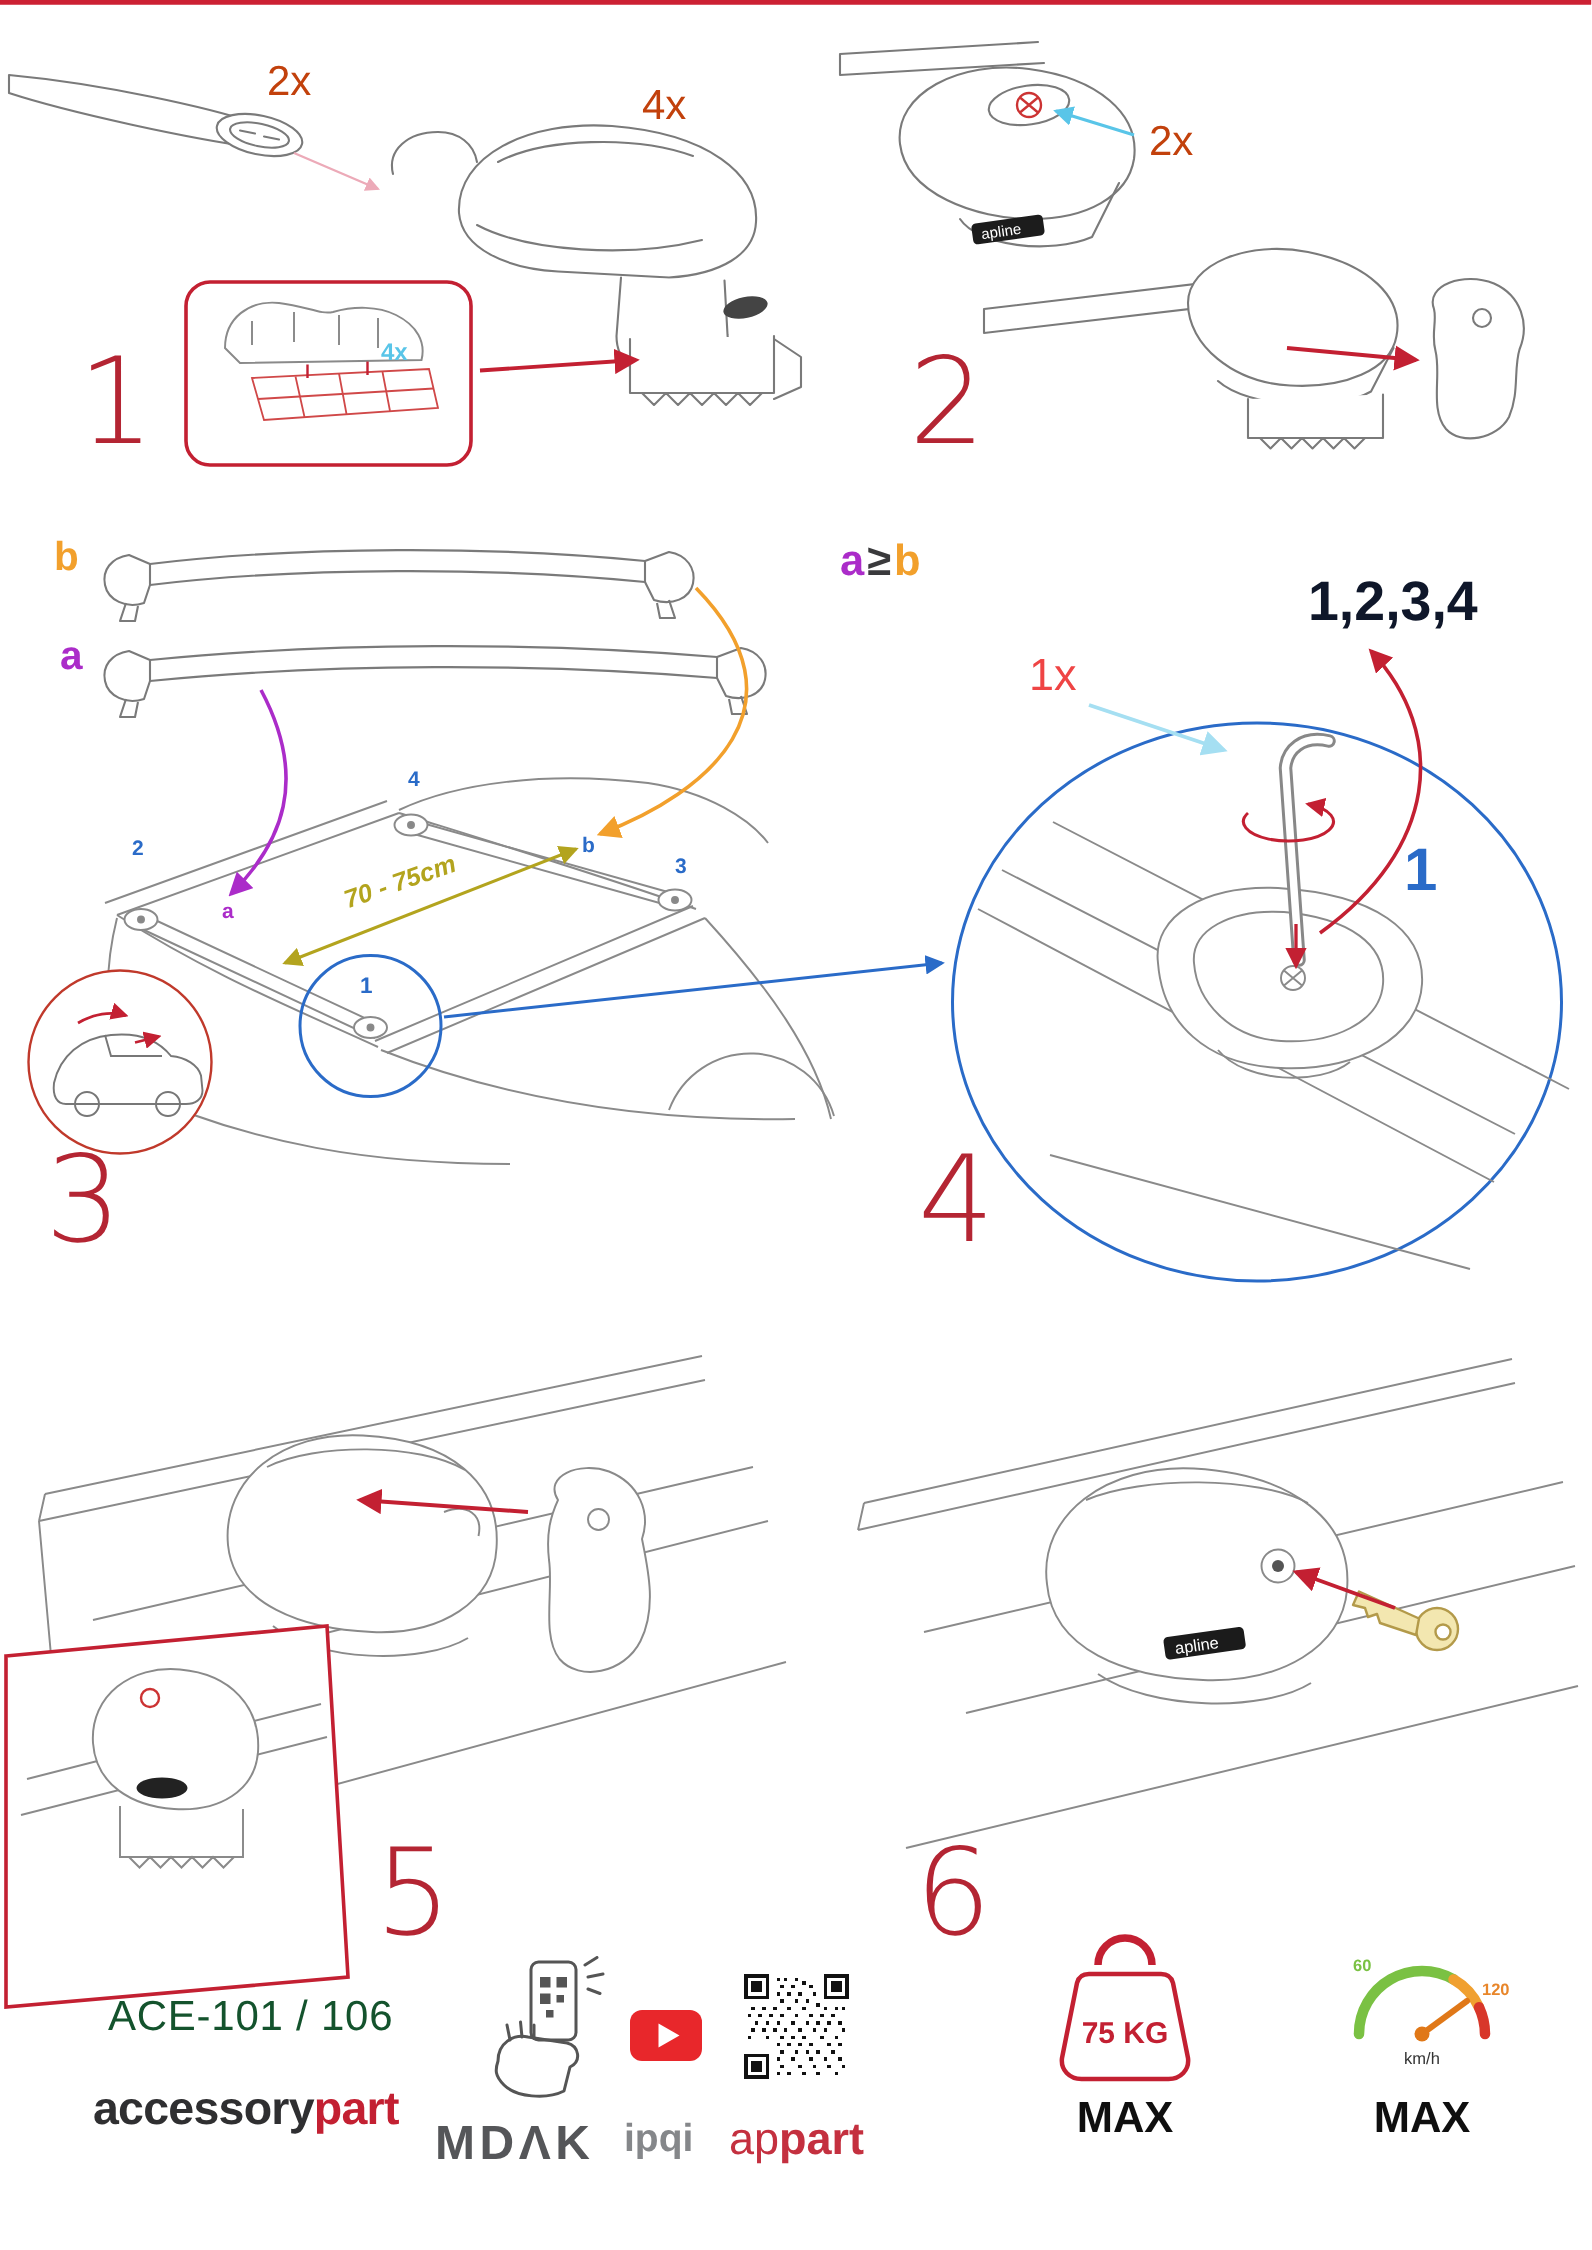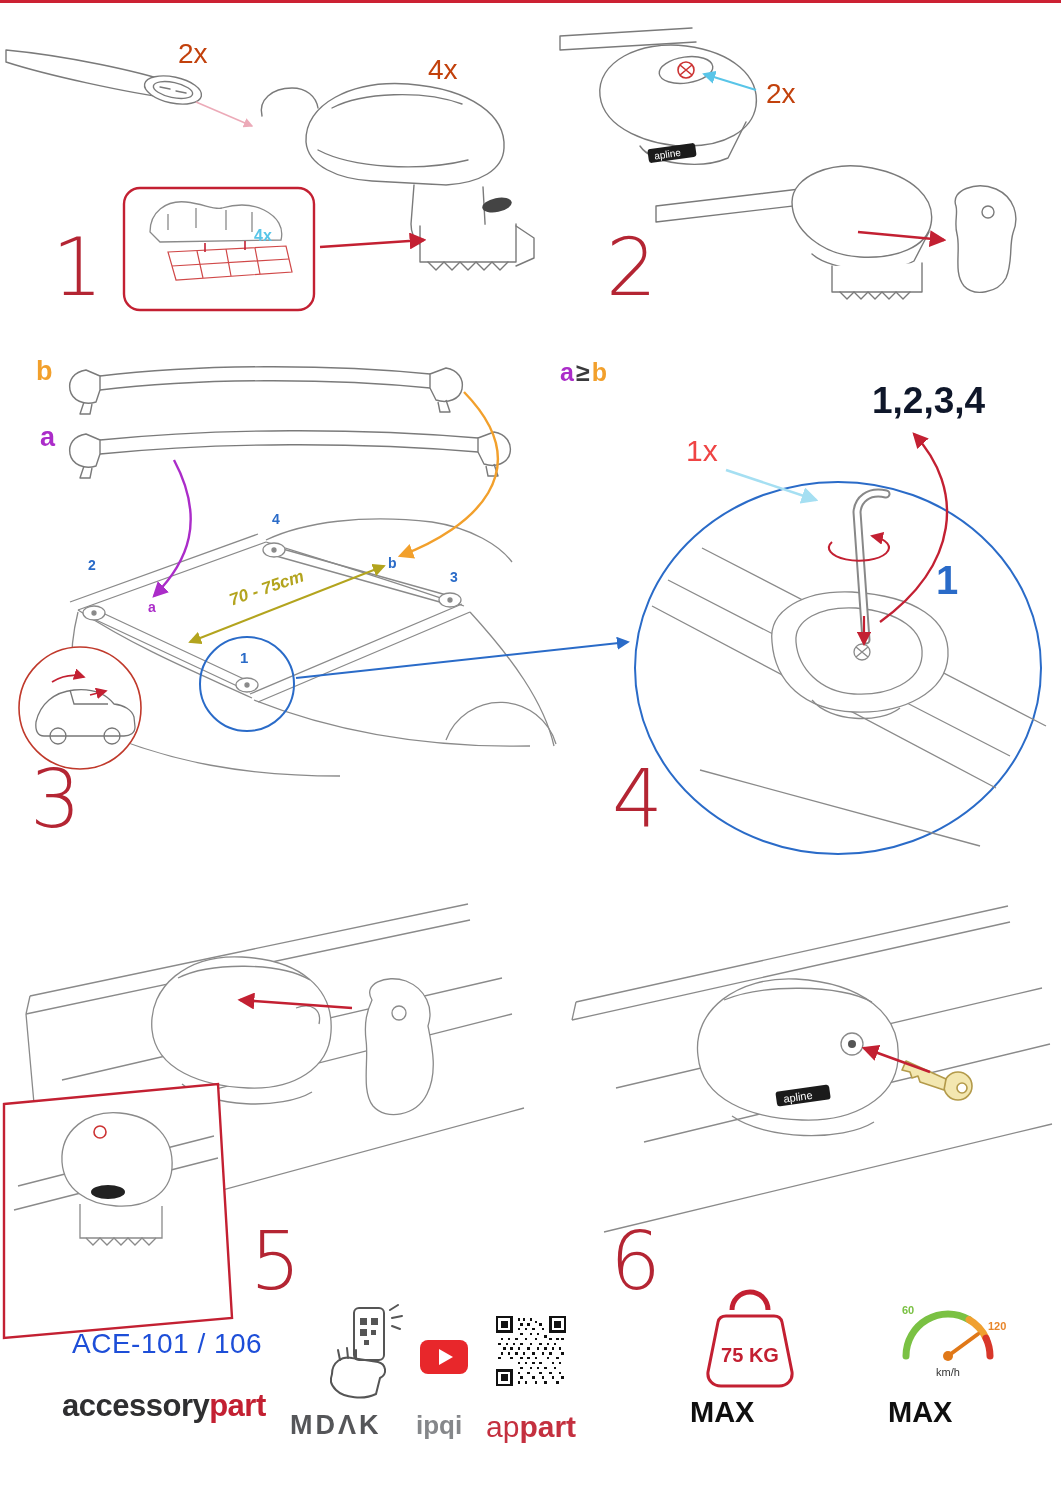--- a/index.html
+++ b/index.html
@@ -9,35 +9,35 @@
 .t{position:absolute;white-space:nowrap;line-height:1}
 svg.layer{position:absolute;left:0}
 .divider{position:absolute;left:0;width:1061px;height:3px;background:#cc2133}
 .step-num{font-family:"DejaVu Sans",sans-serif;font-weight:200;font-size:80px;color:#b42533;letter-spacing:-3px}
 .qty{font-size:28px;font-weight:500;color:#c2410c}
 .qty-sm{font-size:16px;font-weight:600;color:#59c5e8}
 .lbl{font-size:27px;font-weight:700}
 .orange{color:#f2a02c}
 .purple{color:#ab2cc9}
 .blue{color:#2a6bc8}
-.cond{font-size:25px;font-weight:700}
+.cond{font-size:29px;font-weight:700}
 .cond .ge{color:#3a3a3c;padding:0 2px}
 .order{font-size:37px;font-weight:700;color:#0f172a}
 .qty-light{font-size:30px;font-weight:500;color:#ef4444}
 .big-one{font-size:40px;font-weight:700;color:#2a6bc8}
 .roof-lbl{font-size:14px;font-weight:700}
 .dim{font-size:17px;font-weight:700;font-style:italic;color:#b3a41e;transform:rotate(-19deg);transform-origin:0 50%}
-.model{font-size:28px;color:#1d4ed8;letter-spacing:.5px}
+.model{font-size:28px;color:#14532d;letter-spacing:.5px}
 .brand{font-size:31px;font-weight:700;color:#2f2f31;letter-spacing:-.5px}
 .brand .p2{color:#c32032}
-.logo-mdak{font-size:27px;font-weight:700;color:#555659;letter-spacing:3px}
+.logo-mdak{font-size:32px;font-weight:700;color:#555659;letter-spacing:3px}
 .logo-ipqi{font-size:26px;font-weight:700;color:#85878a}
 .logo-apline{font-size:30px;color:#c4303f}
 .logo-apline .b{font-weight:700}
-.max{font-size:29px;font-weight:700;color:#0f0f0f;text-align:left;width:120px}
+.max{font-size:29px;font-weight:700;color:#0f0f0f;text-align:center;width:120px}
 </style>
 </head>
 <body>
 
 <div id="page">
 
 <svg class="layer" style="top:0" width="1061" height="326" viewBox="0 0 1061 326">
   <defs>
     <marker id="aR1" viewBox="0 0 10 10" refX="8.5" refY="5" markerWidth="6.5" markerHeight="6.5" orient="auto-start-reverse">
           <path d="M0,0 L10,5 L0,10 Z" fill="#c32032"></path>

